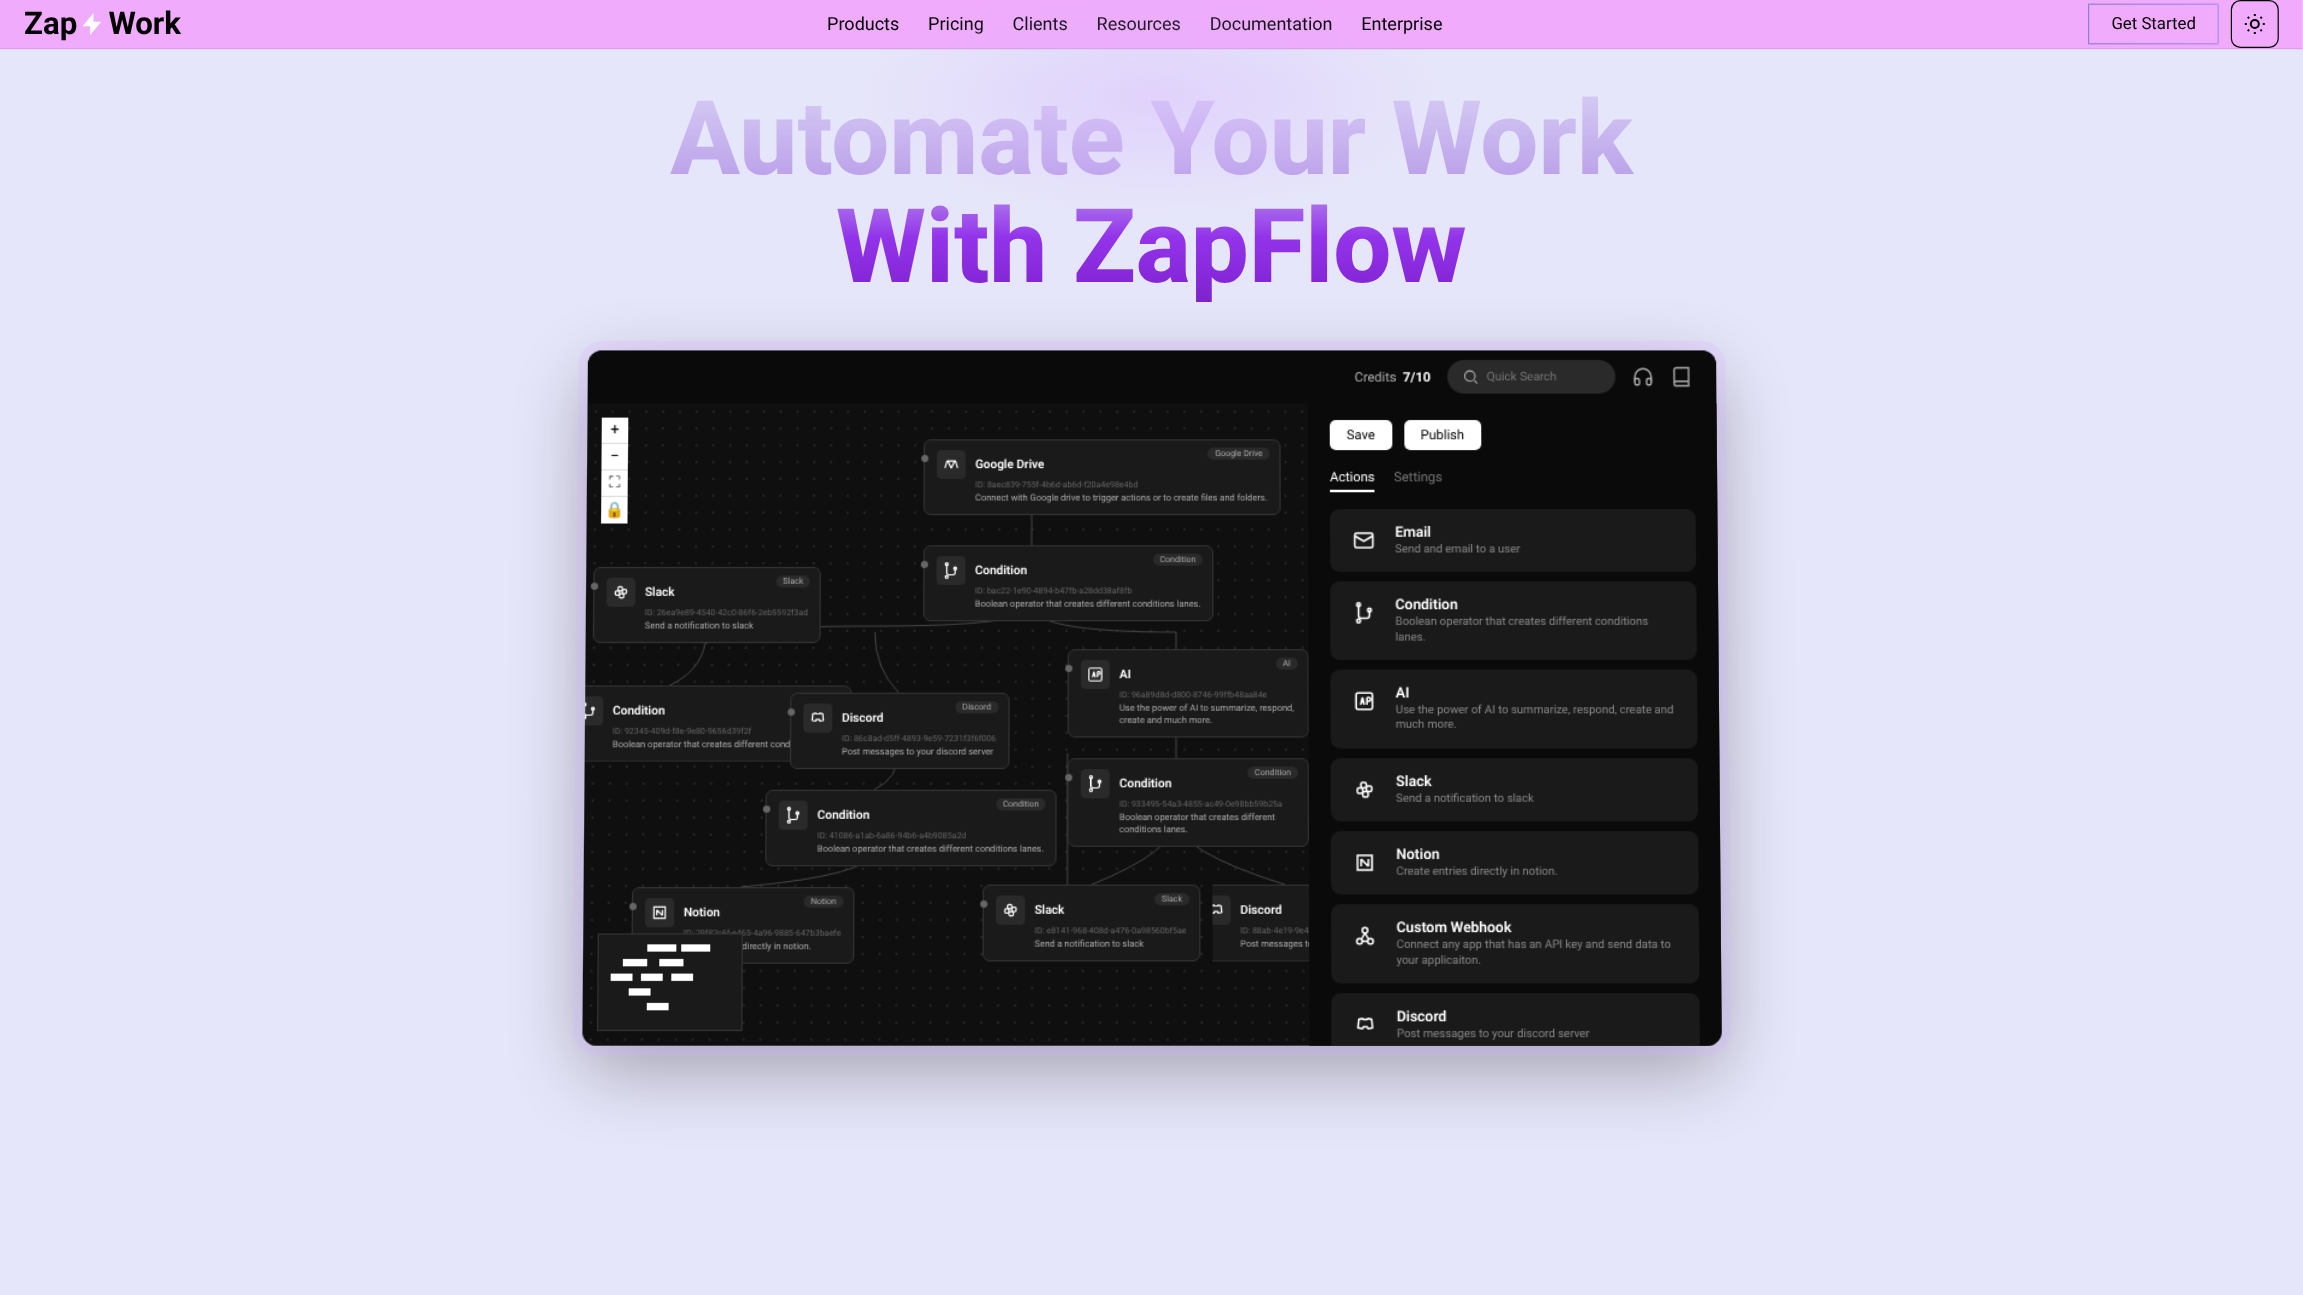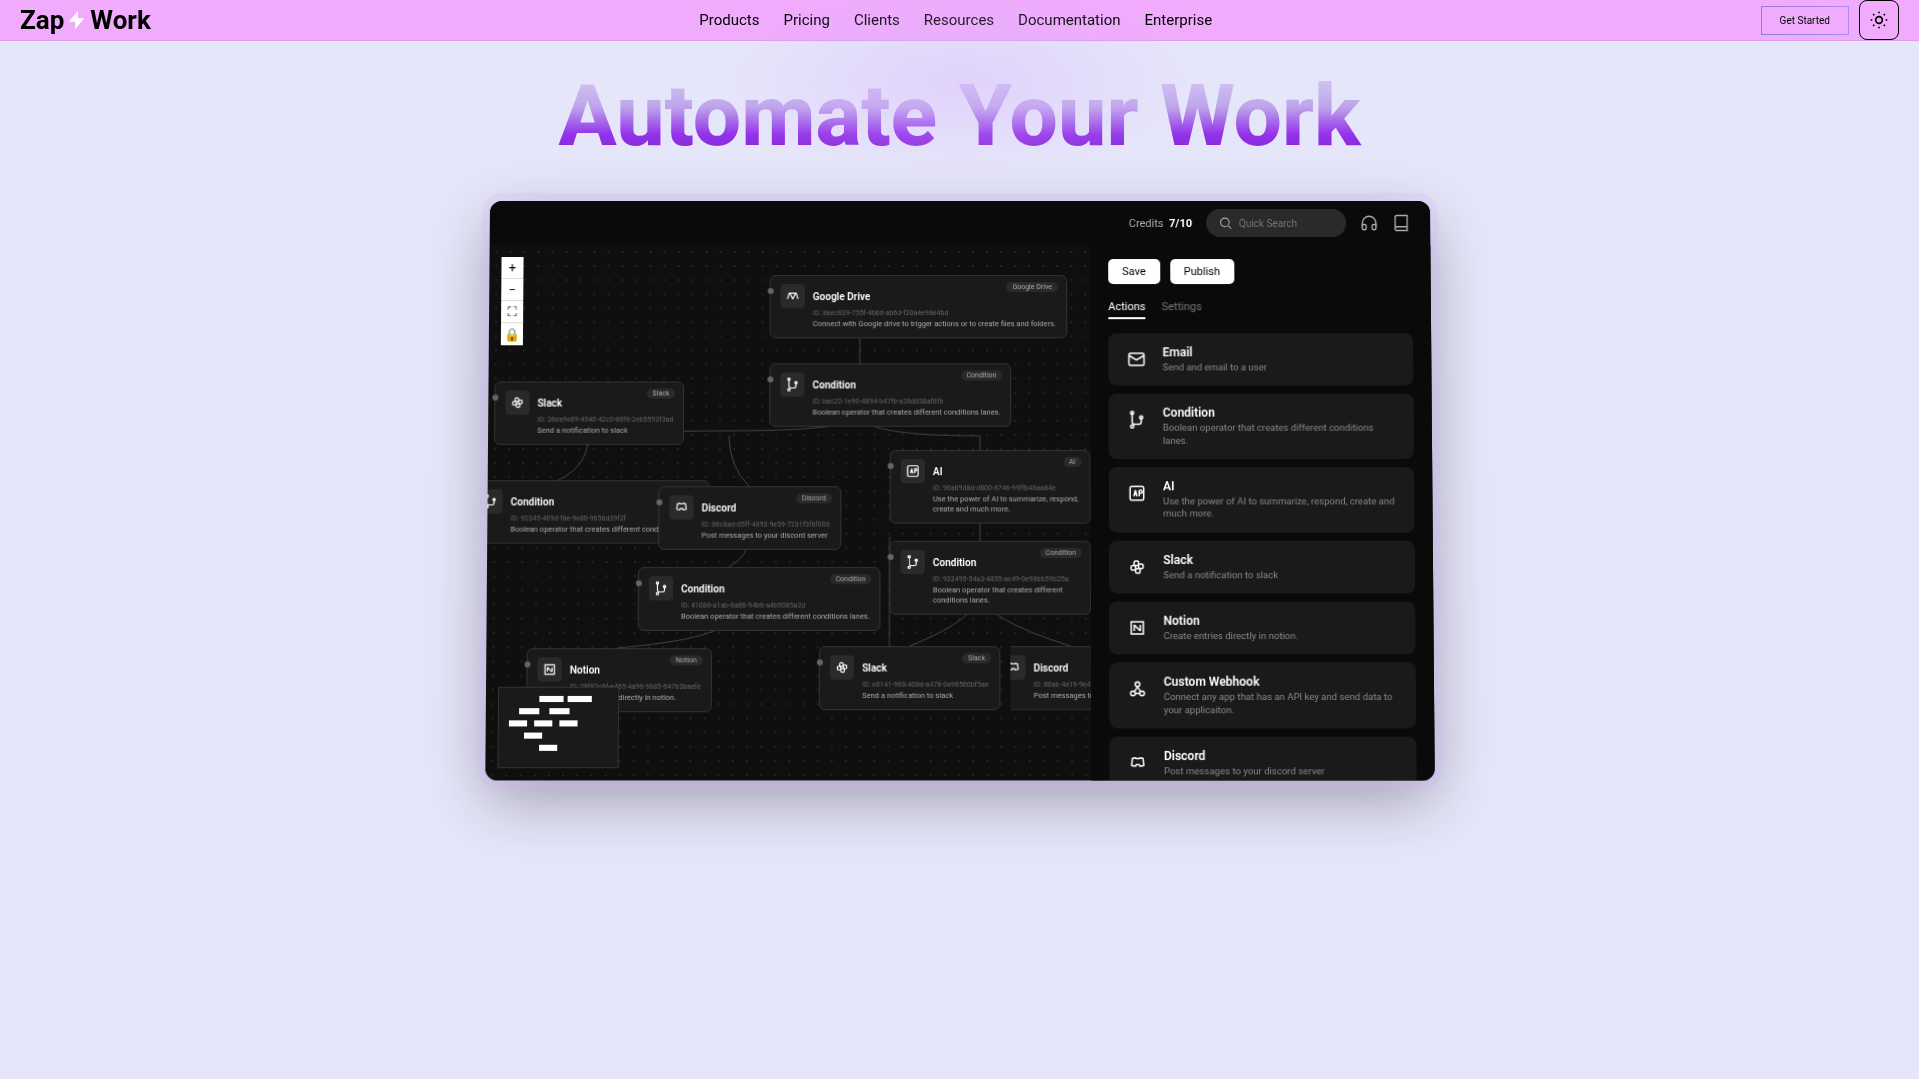--- a/index.html
+++ b/index.html
@@ -3,21 +3,21 @@
 <meta charset="utf-8">
 <style>
 *{margin:0;padding:0;box-sizing:border-box;font-family:-apple-system,BlinkMacSystemFont,'Segoe UI',Roboto,sans-serif}
 body{background:#e6e6fa;min-height:1079px;overflow-x:hidden}
 .nav{display:flex;align-items:center;justify-content:space-between;padding:0 20px;border-bottom:1px solid rgba(0,0,0,0.08);background:#f0abfc}
 .logo{font-size:26px;font-weight:700;color:#000;display:flex;align-items:center}
 .logo-bolt{width:22px;height:28px;fill:#fff;margin:0 2px}
 .nav-links{display:flex;gap:24px}
 .nav-link{color:#000;text-decoration:none;font-size:15px;cursor:pointer}
 .nav-right{display:flex;align-items:center;gap:10px}
-.get-started{padding:8px 18px;border:1.5px solid;border-image:linear-gradient(90deg,#8b7fd4,#a78bfa) 1;border-radius:20px;background:transparent;font-size:10px;cursor:pointer;color:#000}
+.get-started{padding:8px 18px;border:1.5px solid;border-image:linear-gradient(90deg,#8b7fd4,#a78bfa) 1;border-radius:20px;background:transparent;font-size:14px;cursor:pointer;color:#000}
 .theme-toggle{width:40px;height:40px;border:1.5px solid #000;border-radius:8px;background:transparent;display:flex;align-items:center;justify-content:center;cursor:pointer}
 .hero{text-align:center;padding:30px 20px 40px;position:relative}
 .hero h1{font-size:86px;font-weight:800;line-height:1.05;background:linear-gradient(180deg,rgba(180,150,230,0.3) 0%,rgba(150,100,220,0.5) 40%,#9333ea 70%,#7e22ce 100%);-webkit-background-clip:text;background-clip:text;-webkit-text-fill-color:transparent;color:transparent}
 .glow{position:absolute;top:-60px;left:50%;transform:translateX(-50%);width:500px;height:200px;background:radial-gradient(ellipse,rgba(216,180,254,0.4) 0%,transparent 70%);pointer-events:none}
 .preview-wrap{display:flex;justify-content:center;padding:0 20px}
 .preview{width:940px;background:#0a0a0a;border-radius:12px;box-shadow:0 0 0 8px rgba(216,180,254,0.25),0 20px 60px rgba(0,0,0,0.3);overflow:hidden;transform:perspective(2000px) rotateX(2deg);transform-origin:top}
 .preview-header{display:flex;align-items:center;justify-content:flex-end;padding:8px 20px;gap:14px;background:#0a0a0a}
 .credits{color:#aaa;font-size:11px}
 .credits b{color:#fff}
 .search-box{display:flex;align-items:center;background:#2a2a2a;border-radius:16px;padding:5px 12px;gap:6px;width:140px}
@@ -79,20 +79,21 @@
           <path d="M12 2v2M12 20v2M4.93 4.93l1.41 1.41M17.66 17.66l1.41 1.41M2 12h2M20 12h2M4.93 19.07l1.41-1.41M17.66 6.34l1.41-1.41"></path>
         </svg>
     </button>
   </div>
 </nav>
 
 <section class="hero">
   <div class="glow"></div>
   <h1>
     <span>Automate Your Work</span><br>
+    <span>With ZapFlow</span>
   </h1>
 </section>
 
 <div class="preview-wrap">
   <div class="preview">
     <div class="preview-header">
       <span class="credits">
         <span>Credits</span>&nbsp;
         <b>7/10</b>
       </span>

